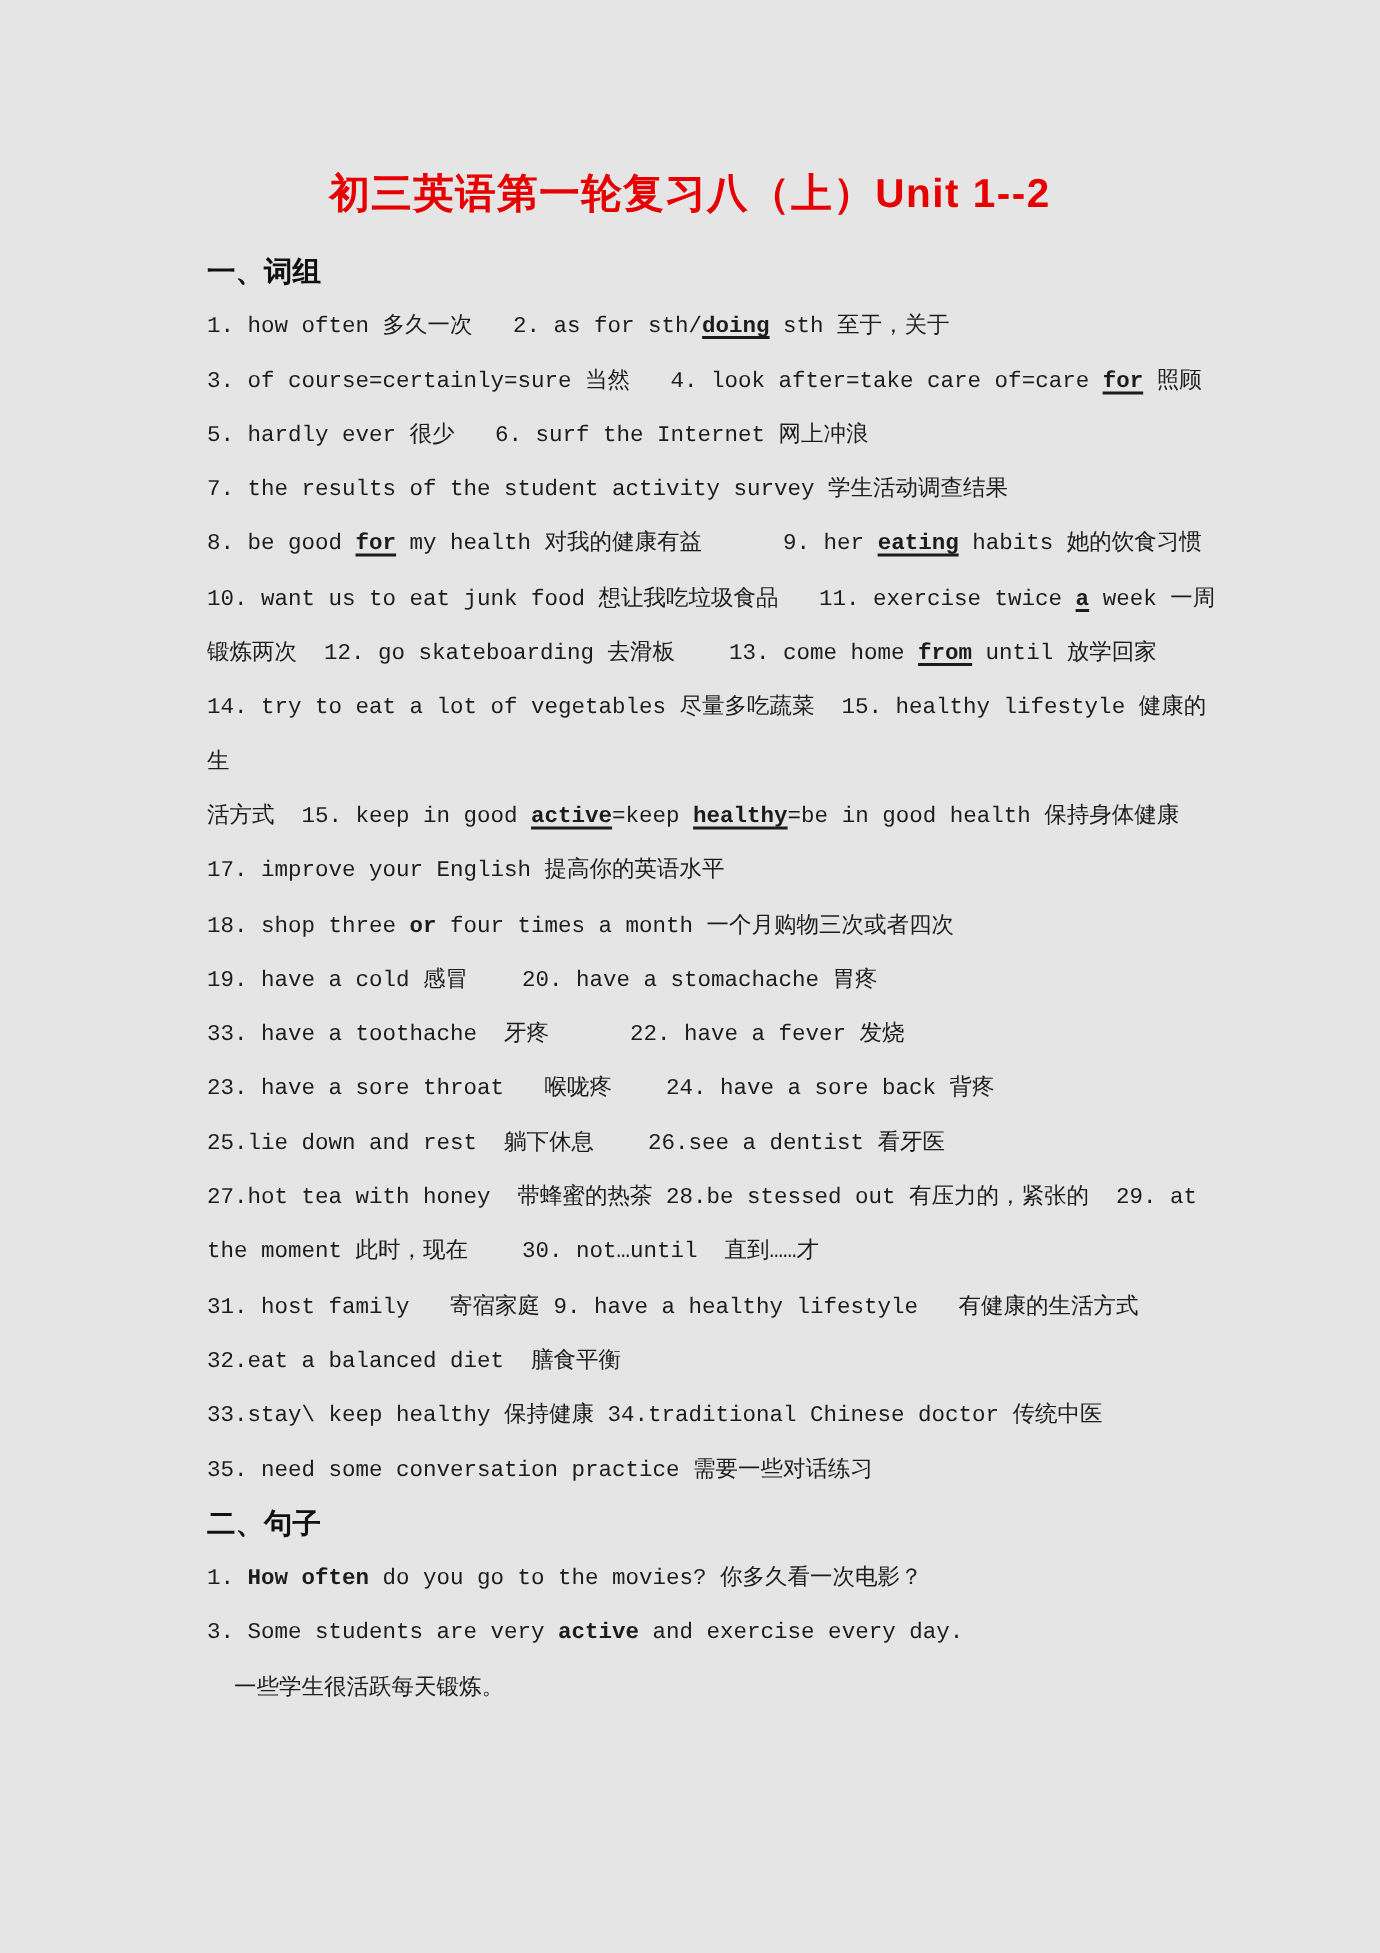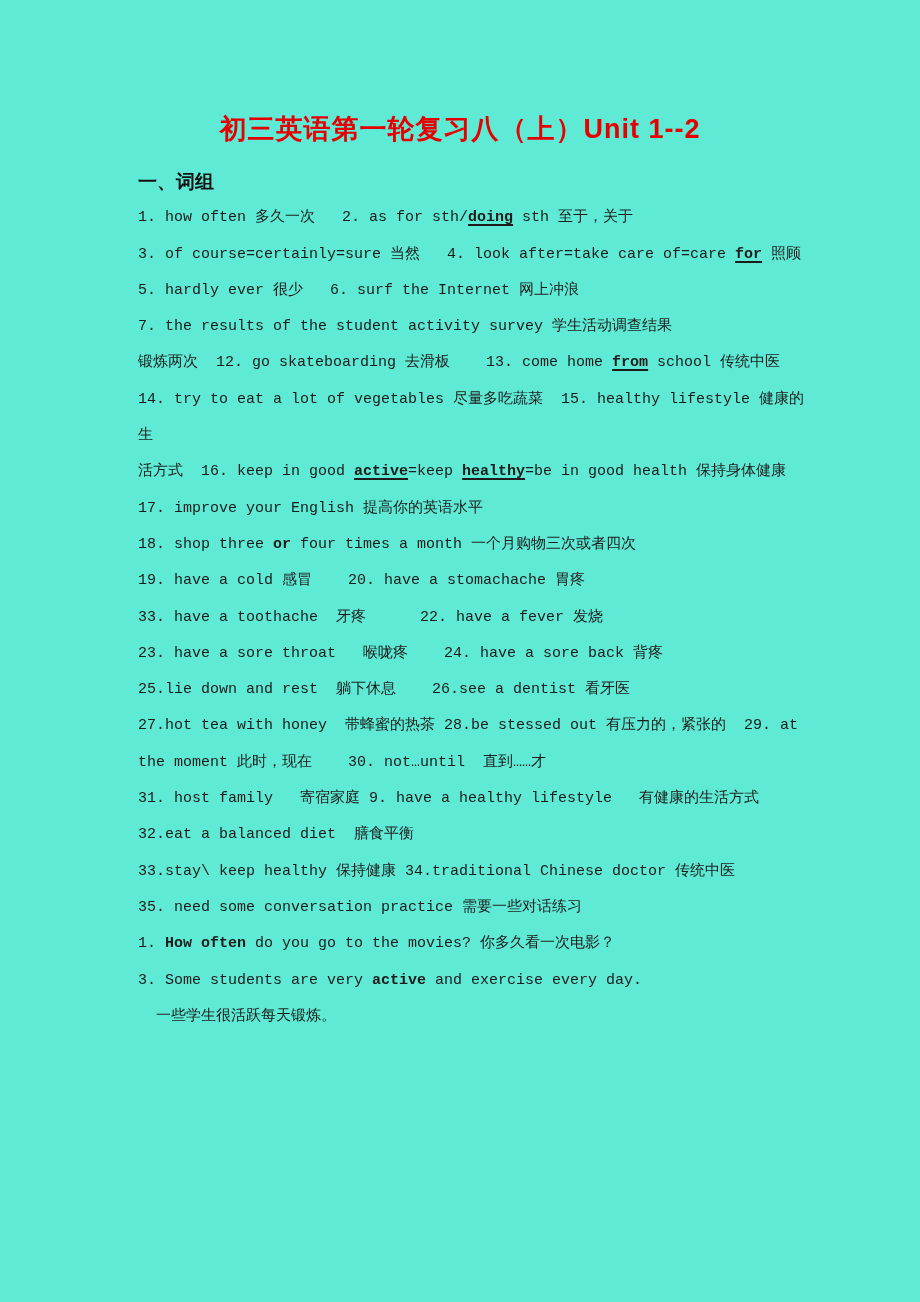--- a/index.html
+++ b/index.html
@@ -6,21 +6,21 @@
   body {
     width: 920px; height: 1302px;
     background: #ffffff;
     font-family: "Liberation Mono", "DejaVu Sans Mono", monospace;
     color: #1c1c1c;
     overflow: hidden;
   }
   .page {
     position: relative;
     width: 920px; height: 1302px;
-    background: #5eead4;
+    background: #e5e5e5;
     box-sizing: border-box;
     padding-top: 108px;
   }
   h1.doc-title {
     margin: 0;
     text-align: center;
     font-family: "Liberation Sans", "DejaVu Sans", sans-serif;
     font-weight: bold;
     font-size: 27px;
     line-height: 42px;
@@ -57,32 +57,35 @@
 <body>
 
 <div class="page">
   <h1 class="doc-title" style="color: rgb(230, 0, 0);">初三英语第一轮复习八（上）Unit 1--2</h1>
   <div class="content">
       <h2 class="heading">一、词组</h2>
       <p class="line"><span>1. how often 多久一次   2. as for sth/</span><span class="b u">doing</span><span> sth 至于，关于</span></p>
       <p class="line"><span>3. of course=certainly=sure 当然   4. look after=take care of=care </span><span class="b u">for</span><span> 照顾</span></p>
       <p class="line"><span>5. hardly ever 很少   6. surf the Internet 网上冲浪</span></p>
       <p class="line"><span>7. the results of the student activity survey 学生活动调查结果</span></p>
-      <p class="line"><span>锻炼两次  12. go skateboarding 去滑板    13. come home </span><span class="b u">from</span><span> school 传统中医</span></p>
+      <p class="line"><span>8. be good </span><span class="b u">for</span><span> my health 对我的健康有益      9. her </span><span class="b u">eating</span><span> habits 她的饮食习惯</span></p>
+      <p class="line"><span>10. want us to eat junk food 想让我吃垃圾食品   11. exercise twice </span><span class="b u">a</span><span> week 一周</span></p>
+      <p class="line"><span>锻炼两次  12. go skateboarding 去滑板    13. come home </span><span class="b u">from</span><span> until 放学回家</span></p>
       <p class="line"><span>14. try to eat a lot of vegetables 尽量多吃蔬菜  15. healthy lifestyle 健康的生</span></p>
-      <p class="line"><span>活方式  16. keep in good </span><span class="b u">active</span><span>=keep </span><span class="b u">healthy</span><span>=be in good health 保持身体健康</span></p>
+      <p class="line"><span>活方式  15. keep in good </span><span class="b u">active</span><span>=keep </span><span class="b u">healthy</span><span>=be in good health 保持身体健康</span></p>
       <p class="line"><span>17. improve your English 提高你的英语水平</span></p>
       <p class="line"><span>18. shop three </span><span class="b">or</span><span> four times a month 一个月购物三次或者四次</span></p>
       <p class="line"><span>19. have a cold 感冒    20. have a stomachache 胃疼</span></p>
       <p class="line"><span>33. have a toothache  牙疼      22. have a fever 发烧</span></p>
       <p class="line"><span>23. have a sore throat   喉咙疼    24. have a sore back 背疼</span></p>
       <p class="line"><span>25.lie down and rest  躺下休息    26.see a dentist 看牙医</span></p>
       <p class="line"><span>27.hot tea with honey  带蜂蜜的热茶 28.be stessed out 有压力的，紧张的  29. at</span></p>
       <p class="line"><span>the moment 此时，现在    30. not…until  直到……才</span></p>
       <p class="line"><span>31. host family   寄宿家庭 9. have a healthy lifestyle   有健康的生活方式</span></p>
       <p class="line"><span>32.eat a balanced diet  膳食平衡</span></p>
       <p class="line"><span>33.stay\ keep healthy 保持健康 34.traditional Chinese doctor 传统中医</span></p>
       <p class="line"><span>35. need some conversation practice 需要一些对话练习</span></p>
+      <h2 class="heading">二、句子</h2>
       <p class="line"><span>1. </span><span class="b">How often</span><span> do you go to the movies? 你多久看一次电影？</span></p>
       <p class="line"><span>3. Some students are very </span><span class="b">active</span><span> and exercise every day.</span></p>
       <p class="line"><span>  一些学生很活跃每天锻炼。</span></p>
     </div>
 </div>
 
 </body></html>

